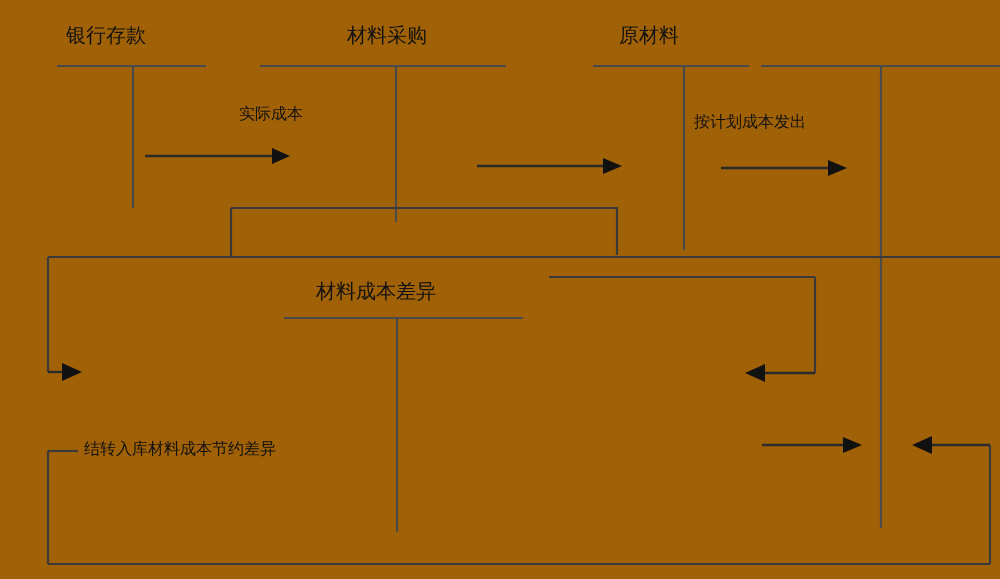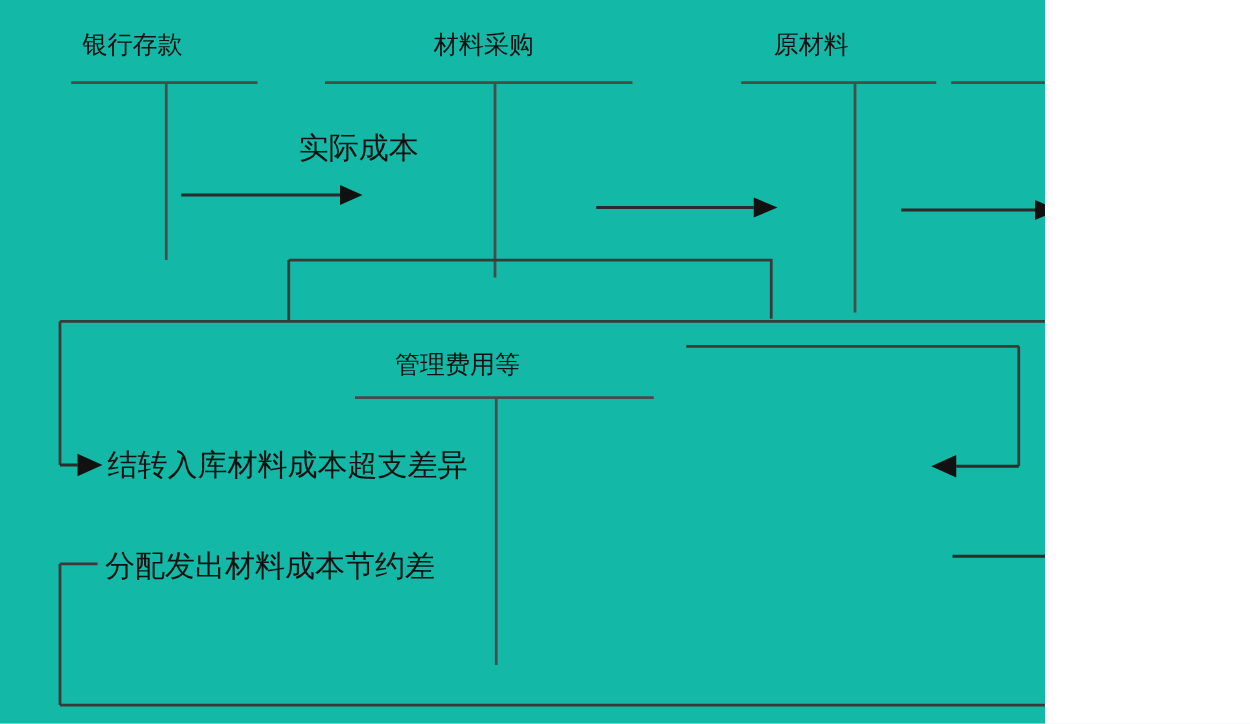--- a/index.html
+++ b/index.html
@@ -6,23 +6,23 @@
   html, body {
     margin: 0;
     padding: 0;
     background: #ffffff;
   }
   body {
     font-family: "DejaVu Sans", "Liberation Sans", sans-serif;
   }
   #diagram-root {
     position: relative;
-    width: 836px;
+    width: 1000px;
     height: 579px;
-    background: #14b8a6;
+    background: #a16207;
     overflow: hidden;
   }
   #flow-svg {
     position: absolute;
     top: 0;
     left: 0;
     width: 1000px;
     height: 579px;
     display: block;
   }
@@ -53,21 +53,21 @@
     color: #111111;
     font-size: 19px;
     line-height: 1;
     white-space: nowrap;
     font-family: "DejaVu Sans", "Liberation Sans", sans-serif;
   }
   .lbl-title {
     font-size: 20px;
   }
   .lbl-flow {
-    font-size: 24px;
+    font-size: 16px;
   }
 </style>
 </head>
 <body>
 
 <div id="diagram-root">
 
   <svg id="flow-svg" viewBox="0 0 1000 579">
 
     <g>
@@ -145,25 +145,25 @@
 
   </svg>
 
   <div class="lbl lbl-title" style="left:66px; top:25px;">银行存款</div>
 
   <div class="lbl lbl-title" style="left:347px; top:25px;">材料采购</div>
 
   <div class="lbl lbl-title" style="left:619px; top:25px;">原材料</div>
 
 
-  <div class="lbl lbl-title" style="left:316px; top:281px;">管理费用等</div>
+  <div class="lbl lbl-title" style="left:316px; top:281px;">材料成本差异</div>
 
   <div class="lbl lbl-flow" style="left:239px; top:106px;">实际成本</div>
 
 
-
-  <div class="lbl lbl-flow" style="left:86px; top:360px;">结转入库材料成本超支差异</div>
+  <div class="lbl lbl-flow" style="left:694px; top:114px;">按计划成本发出</div>
 
 
-  <div class="lbl lbl-flow" style="left:84px; top:441px;">分配发出材料成本节约差</div>
+
+  <div class="lbl lbl-flow" style="left:84px; top:441px;">结转入库材料成本节约差异</div>
 
 
 </div>
 
 </body></html>

